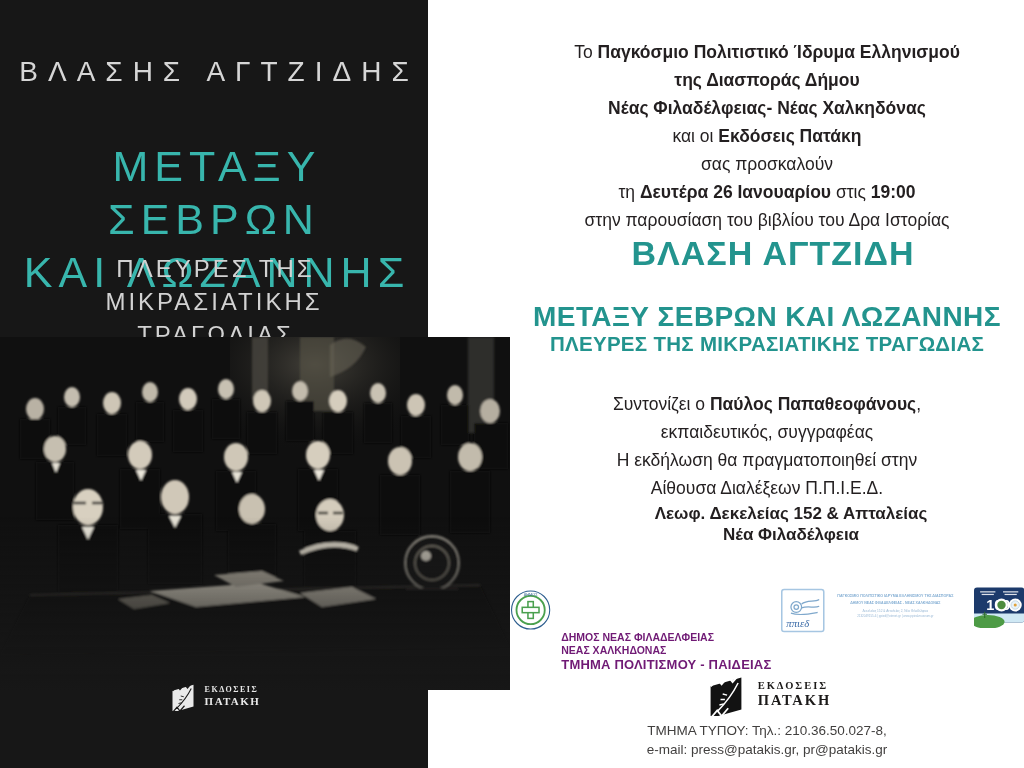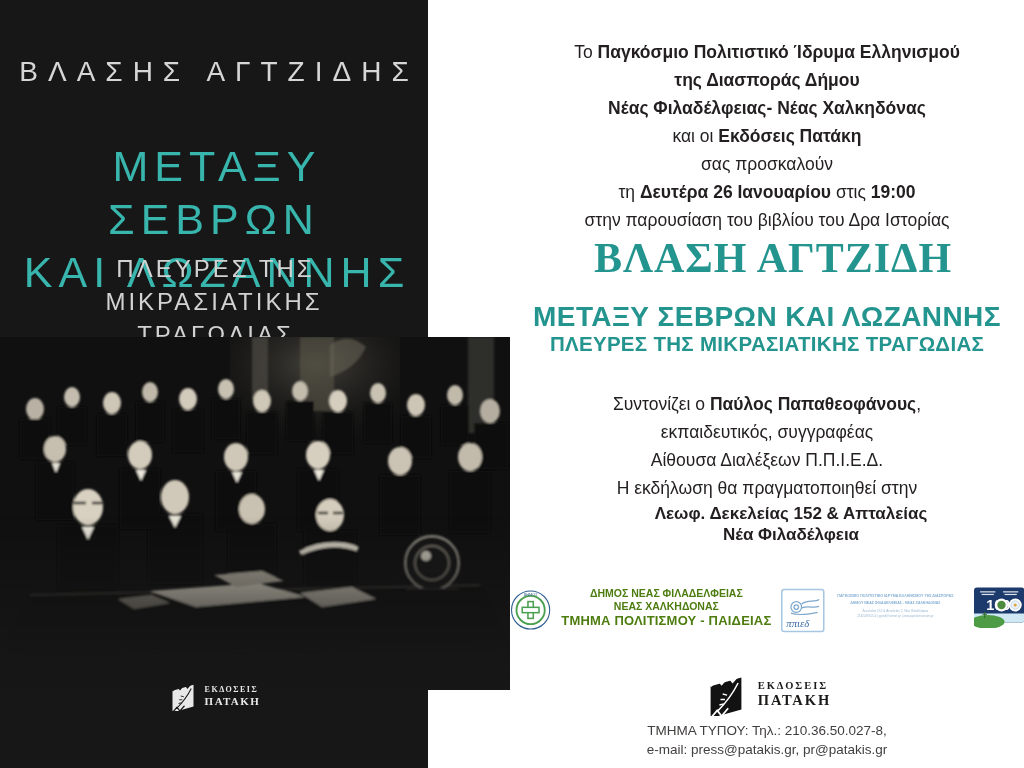--- a/index.html
+++ b/index.html
@@ -20,28 +20,28 @@
   .cover-pub{position:absolute;left:0;right:0;top:681px;display:flex;justify-content:center;align-items:center;gap:7px;}
   .pub-text{font-family:"Liberation Serif",serif;text-align:left;line-height:1;}
   .cover-pub .pub-text{color:#e8e8e8;}
   .cover-pub .pub-l1{font-size:8px;letter-spacing:1.5px;font-weight:700;}
   .cover-pub .pub-l2{font-size:11px;letter-spacing:1.5px;font-weight:700;margin-top:2px;}
 
   
   .panel{position:absolute;left:510px;top:0;width:514px;height:768px;background:#ffffff;text-align:center;color:#231f20;}
   .intro{position:absolute;left:0;right:0;top:38px;font-size:17.5px;line-height:28px;}
   .intro b,.details b{font-weight:700;}
-  .headline-author{position:absolute;left:12px;right:0;top:234px;color:#23948e;font-size:42px;font-weight:700;letter-spacing:1px;font-family:Liberation Serif, serif;}
+  .headline-author{position:absolute;left:12px;right:0;top:234px;color:#23948e;font-size:34px;font-weight:700;letter-spacing:1px;}
   .headline-title{position:absolute;left:0;right:0;top:301px;color:#23948e;font-size:28px;font-weight:700;letter-spacing:.4px;}
   .headline-sub{position:absolute;left:0;right:0;top:332px;color:#23948e;font-size:20.5px;font-weight:700;letter-spacing:.3px;}
   .details{position:absolute;left:0;right:0;top:390px;font-size:17.5px;line-height:28px;}
   .addr{position:absolute;left:0;right:0;top:503px;font-size:17px;line-height:21px;font-weight:700;padding-left:48px;}
 
   .logos{position:absolute;left:0;right:0;top:582px;display:flex;justify-content:center;align-items:flex-start;gap:10px;}
-  .muni-text{text-align:center;color:#4d7c0f;padding-top:5px;}
+  .muni-text{text-align:left;color:#701a75;padding-top:5px;margin-top:44px;}
   .muni-l1,.muni-l2{font-size:10.5px;font-weight:700;line-height:12.5px;white-space:nowrap;}
   .muni-l3{font-size:13px;font-weight:700;line-height:12px;margin-top:3px;white-space:nowrap;letter-spacing:.2px;}
   .ppied-box{display:block;}
   .centenary{display:block;margin-left:8px;}
 
   .publisher{position:absolute;left:0;right:0;top:672px;display:flex;justify-content:center;align-items:center;gap:9px;}
   .publisher .pub-text{color:#1c1a19;}
   .publisher .pub-l1{font-size:10.5px;letter-spacing:2px;font-weight:700;}
   .publisher .pub-l2{font-size:14.5px;letter-spacing:2px;font-weight:700;margin-top:2px;}
   .footer{position:absolute;left:0;right:0;top:721px;font-size:13.5px;line-height:19px;color:#413f3e;}
@@ -192,22 +192,22 @@
       <div><span>στην παρουσίαση του βιβλίου του Δρα Ιστορίας</span></div>
     </div>
 
     <div class="headline-author">ΒΛΑΣΗ ΑΓΤΖΙΔΗ</div>
     <div class="headline-title">ΜΕΤΑΞΥ ΣΕΒΡΩΝ ΚΑΙ ΛΩΖΑΝΝΗΣ</div>
     <div class="headline-sub">ΠΛΕΥΡΕΣ ΤΗΣ ΜΙΚΡΑΣΙΑΤΙΚΗΣ ΤΡΑΓΩΔΙΑΣ</div>
 
     <div class="details">
       <div><span>Συντονίζει ο </span><b>Παύλος Παπαθεοφάνους</b><span>,</span></div>
       <div><span>εκπαιδευτικός, συγγραφέας</span></div>
+      <div><span>Η εκδήλωση θα πραγματοποιηθεί στην</span></div>
       <div><span>Αίθουσα Διαλέξεων Π.Π.Ι.Ε.Δ.</span></div>
-      <div><span>Η εκδήλωση θα πραγματοποιηθεί στην</span></div>
     </div>
 
     <div class="addr">
       <div>Λεωφ. Δεκελείας 152 &amp; Απταλείας</div>
       <div>Νέα Φιλαδέλφεια</div>
     </div>
 
     <div class="logos">
 
       <svg width="54" height="56" viewBox="0 0 54 56">

